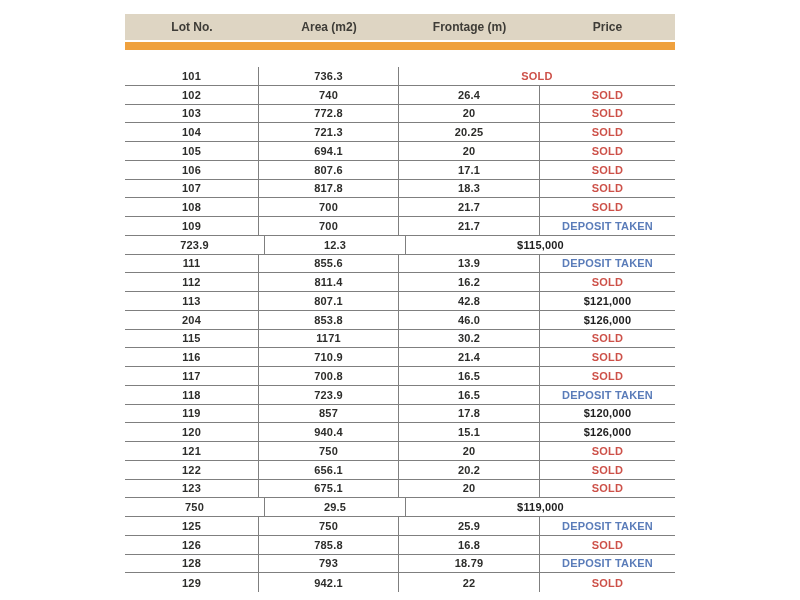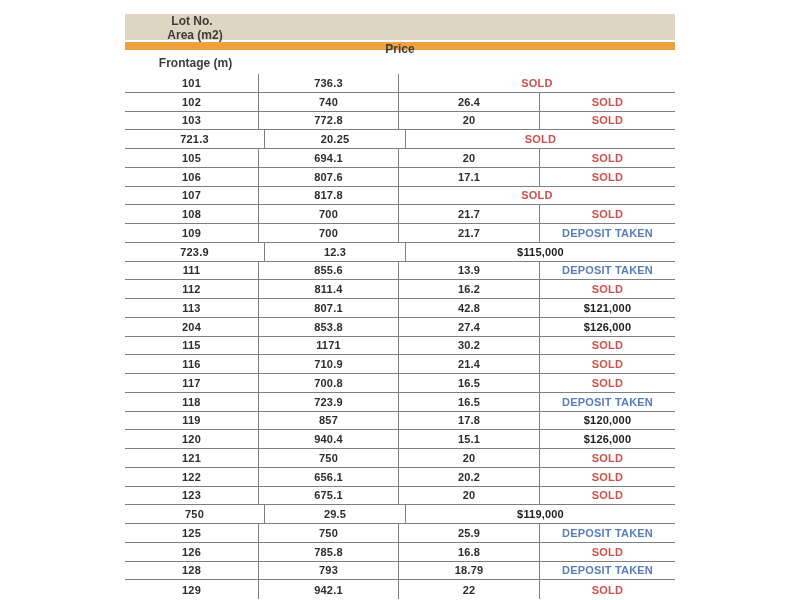--- a/index.html
+++ b/index.html
@@ -20,39 +20,38 @@
   .table-wrap {
     position: absolute;
     left: 125px;
     top: 14px;
     width: 550px;
   }
   .thead {
     display: flex;
     height: 26px;
     background: var(--header-bg, #ded5c3);
-    flex-direction: column;
   }
   .th {
     display: flex;
     align-items: center;
     justify-content: center;
     height: 100%;
     font-weight: bold;
     font-size: 12px;
     color: var(--header-text, #3e3c37);
     box-sizing: border-box;
   }
   .accent-bar {
     height: 8px;
     background: var(--accent, #efa13e);
     margin-top: 2px;
   }
   .tbody {
-    margin-top: 24px;
+    margin-top: 17px;
   }
   .tr {
     display: flex;
     height: 18.75px;
     box-sizing: border-box;
     border-bottom: 1px solid var(--grid, #7f7f7f);
   }
   .tr:last-child {
     border-bottom: none;
     justify-content: space-between;
@@ -82,22 +81,22 @@
   .price-amount  { color: var(--amount, #1e1e1e); }
 </style>
 </head>
 <body>
 
 <div class="page">
   <div class="table-wrap">
     <div class="thead">
       <div class="th col-lot">Lot No.</div>
       <div class="th col-area">Area (m2)</div>
+      <div class="th col-frontage">Frontage (m)</div>
       <div class="th col-price">Price</div>
-      <div class="th col-frontage">Frontage (m)</div>
     </div>
     <div class="accent-bar"></div>
     <div class="tbody">
   <div class="tr">
     <div class="td col-lot">101</div>
     <div class="td col-area">736.3</div>
     <div class="td col-price price-sold">SOLD</div>
   </div>
 
   <div class="tr">
@@ -108,20 +107,21 @@
   </div>
 
   <div class="tr">
     <div class="td col-lot">103</div>
     <div class="td col-area">772.8</div>
     <div class="td col-frontage">20</div>
     <div class="td col-price price-sold">SOLD</div>
   </div>
 
   <div class="tr">
+    <div class="td col-lot">104</div>
     <div class="td col-area">721.3</div>
     <div class="td col-frontage">20.25</div>
     <div class="td col-price price-sold">SOLD</div>
   </div>
 
   <div class="tr">
     <div class="td col-lot">105</div>
     <div class="td col-area">694.1</div>
     <div class="td col-frontage">20</div>
     <div class="td col-price price-sold">SOLD</div>
@@ -130,20 +130,21 @@
   <div class="tr">
     <div class="td col-lot">106</div>
     <div class="td col-area">807.6</div>
     <div class="td col-frontage">17.1</div>
     <div class="td col-price price-sold">SOLD</div>
   </div>
 
   <div class="tr">
     <div class="td col-lot">107</div>
     <div class="td col-area">817.8</div>
+    <div class="td col-frontage">18.3</div>
     <div class="td col-price price-sold">SOLD</div>
   </div>
 
   <div class="tr">
     <div class="td col-lot">108</div>
     <div class="td col-area">700</div>
     <div class="td col-frontage">21.7</div>
     <div class="td col-price price-sold">SOLD</div>
   </div>
 
@@ -177,21 +178,21 @@
   <div class="tr">
     <div class="td col-lot">113</div>
     <div class="td col-area">807.1</div>
     <div class="td col-frontage">42.8</div>
     <div class="td col-price price-amount">$121,000</div>
   </div>
 
   <div class="tr">
     <div class="td col-lot">204</div>
     <div class="td col-area">853.8</div>
-    <div class="td col-frontage">27.4</div>
+    <div class="td col-frontage">46.0</div>
     <div class="td col-price price-amount">$126,000</div>
   </div>
 
   <div class="tr">
     <div class="td col-lot">115</div>
     <div class="td col-area">1171</div>
     <div class="td col-frontage">30.2</div>
     <div class="td col-price price-sold">SOLD</div>
   </div>
 

